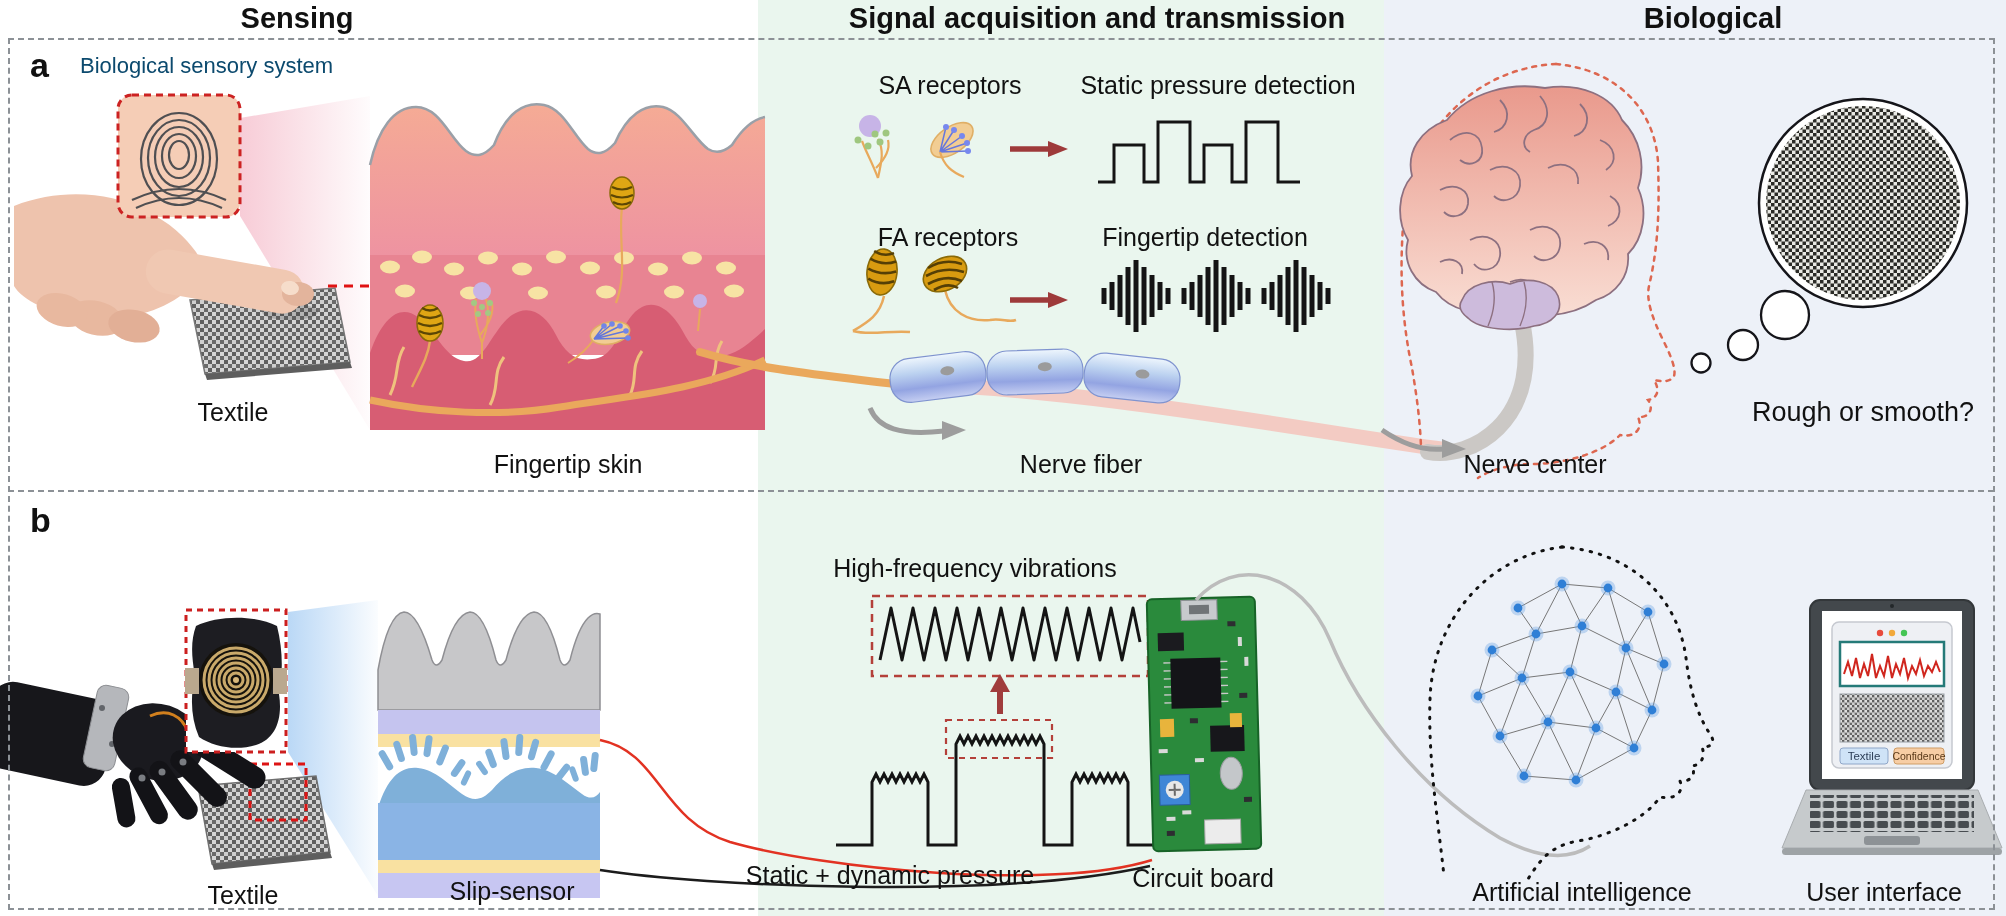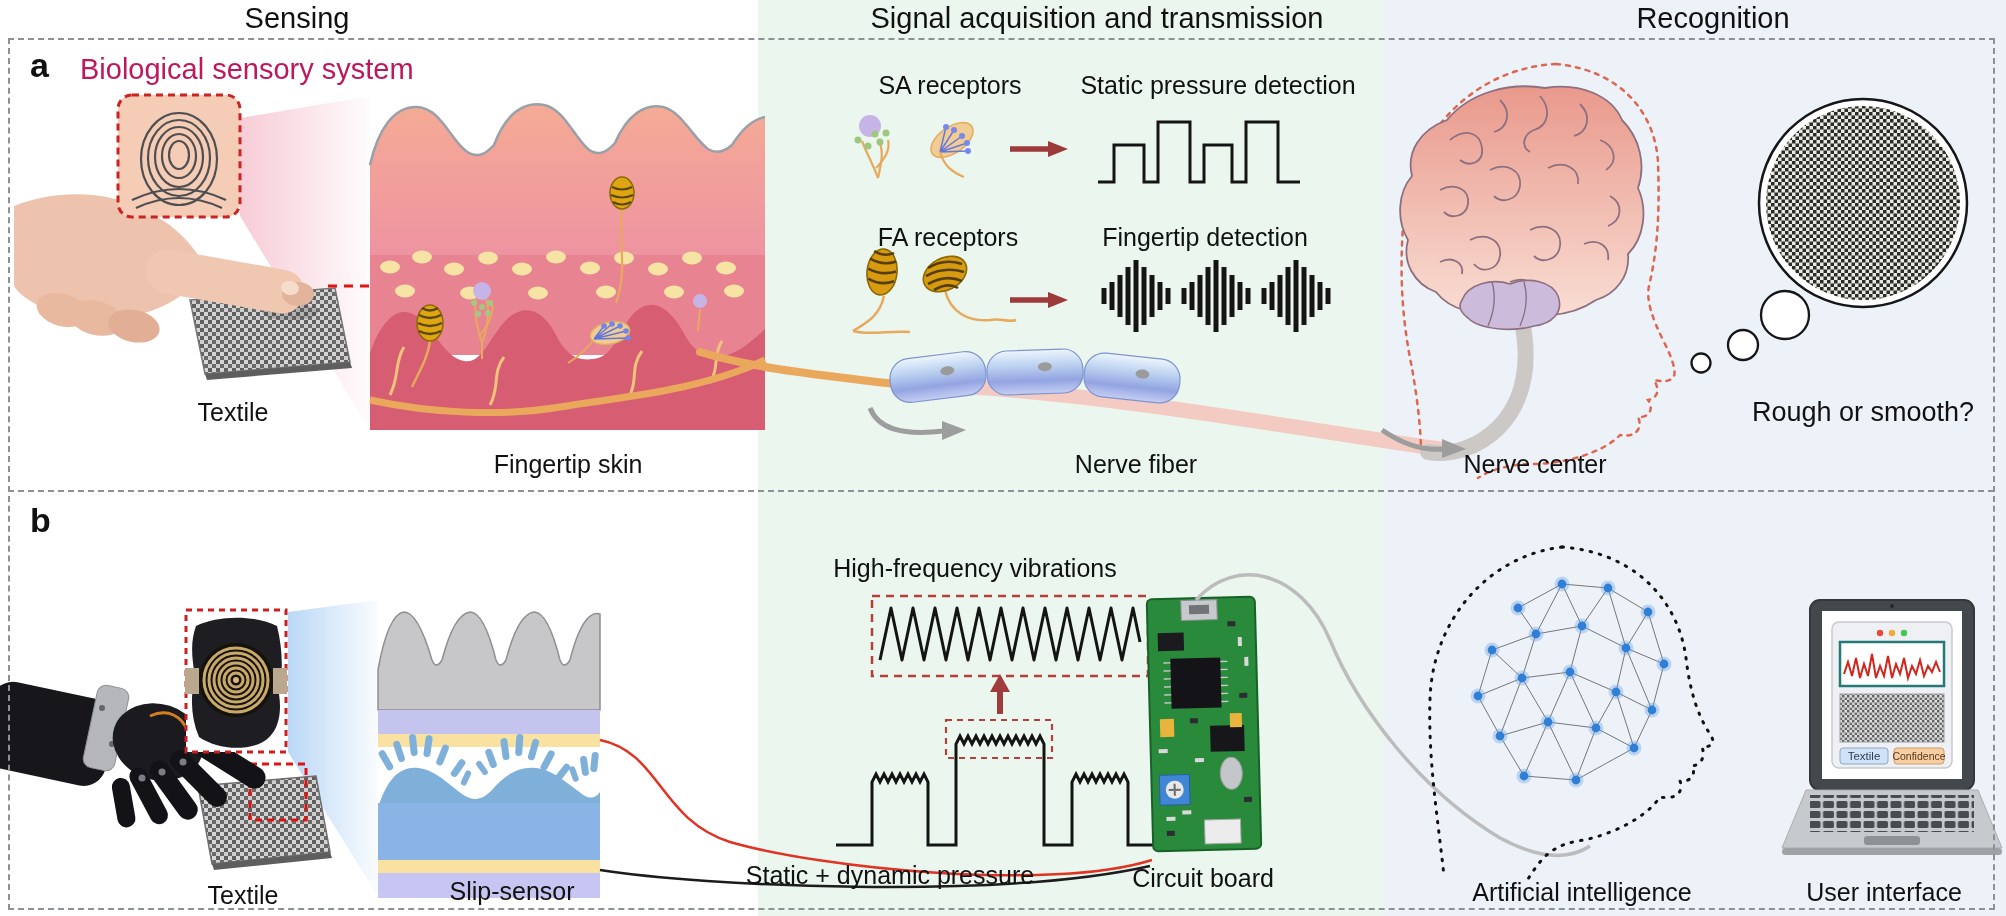--- a/index.html
+++ b/index.html
@@ -5,23 +5,23 @@
   body{margin:0;background:#fff}
   .stage{position:relative;width:2006px;height:916px;overflow:hidden;background:#fff;
          font-family:"Liberation Sans","DejaVu Sans",sans-serif;color:#111}
   .band{position:absolute;top:0;bottom:0}
   .band.mint{left:758px;width:626px;background:#eaf6ee}
   .band.recog{left:1384px;right:0;background:#edf1f8}
   .frame{position:absolute;left:8px;top:38px;width:1983px;height:868px;border:2.5px dashed #8c9196}
   .rowdiv{position:absolute;left:8px;top:490px;width:1986px;height:0;border-top:2.5px dashed #8c9196}
   .lbl{position:absolute;transform:translateX(-50%);font-size:25px;white-space:nowrap;line-height:1.05}
   .lbl.left{transform:none}
-  .colhead{font-size:29px;font-weight:normal}
+  .colhead{font-size:29px;font-weight:bold}
   .pletter{font-size:34px;font-weight:bold}
-  .ptitle{font-size:29px;color:#be185d}
+  .ptitle{font-size:22px;color:#0c4a6e}
   .big{font-size:27px}
   svg.art{position:absolute;left:0;top:0;pointer-events:none}
 </style>
 </head>
 <body>
 
 <div class="stage">
 
   <div class="band mint"></div>
   <div class="band recog"></div>
@@ -512,31 +512,31 @@
       <rect x="82" y="236" width="56" height="9" rx="3" fill="#8d9296"></rect>
       <rect x="0" y="248" width="220" height="7" rx="3.5" fill="#9ea3a6"></rect>
     </g>
   </svg>
 
   <div class="frame"></div>
   <div class="rowdiv"></div>
 
   <div class="lbl colhead" style="left:297px;top:3px">Sensing</div>
   <div class="lbl colhead" style="left:1097px;top:3px">Signal acquisition and transmission</div>
-  <div class="lbl colhead" style="left:1713px;top:3px">Recognition</div>
+  <div class="lbl colhead" style="left:1713px;top:3px">Biological</div>
 
   <div class="lbl left pletter" style="left:30px;top:48px">a</div>
   <div class="lbl left ptitle" style="left:80px;top:54px">Biological sensory system</div>
   <div class="lbl" style="left:950px;top:72px">SA receptors</div>
   <div class="lbl" style="left:1218px;top:72px">Static pressure detection</div>
   <div class="lbl" style="left:948px;top:224px">FA receptors</div>
   <div class="lbl" style="left:1205px;top:224px">Fingertip detection</div>
   <div class="lbl" style="left:233px;top:399px">Textile</div>
   <div class="lbl" style="left:568px;top:451px">Fingertip skin</div>
-  <div class="lbl" style="left:1136px;top:451px">Nerve fiber</div>
+  <div class="lbl" style="left:1081px;top:451px">Nerve fiber</div>
   <div class="lbl" style="left:1535px;top:451px">Nerve center</div>
   <div class="lbl big" style="left:1863px;top:398px">Rough or smooth?</div>
 
   <div class="lbl left pletter" style="left:30px;top:503px">b</div>
   <div class="lbl" style="left:890px;top:862px">Static + dynamic pressure</div>
   <div class="lbl" style="left:975px;top:555px">High-frequency vibrations</div>
   <div class="lbl" style="left:243px;top:882px">Textile</div>
   <div class="lbl" style="left:512px;top:878px">Slip-sensor</div>
   <div class="lbl" style="left:1203px;top:865px">Circuit board</div>
   <div class="lbl" style="left:1582px;top:879px">Artificial intelligence</div>

